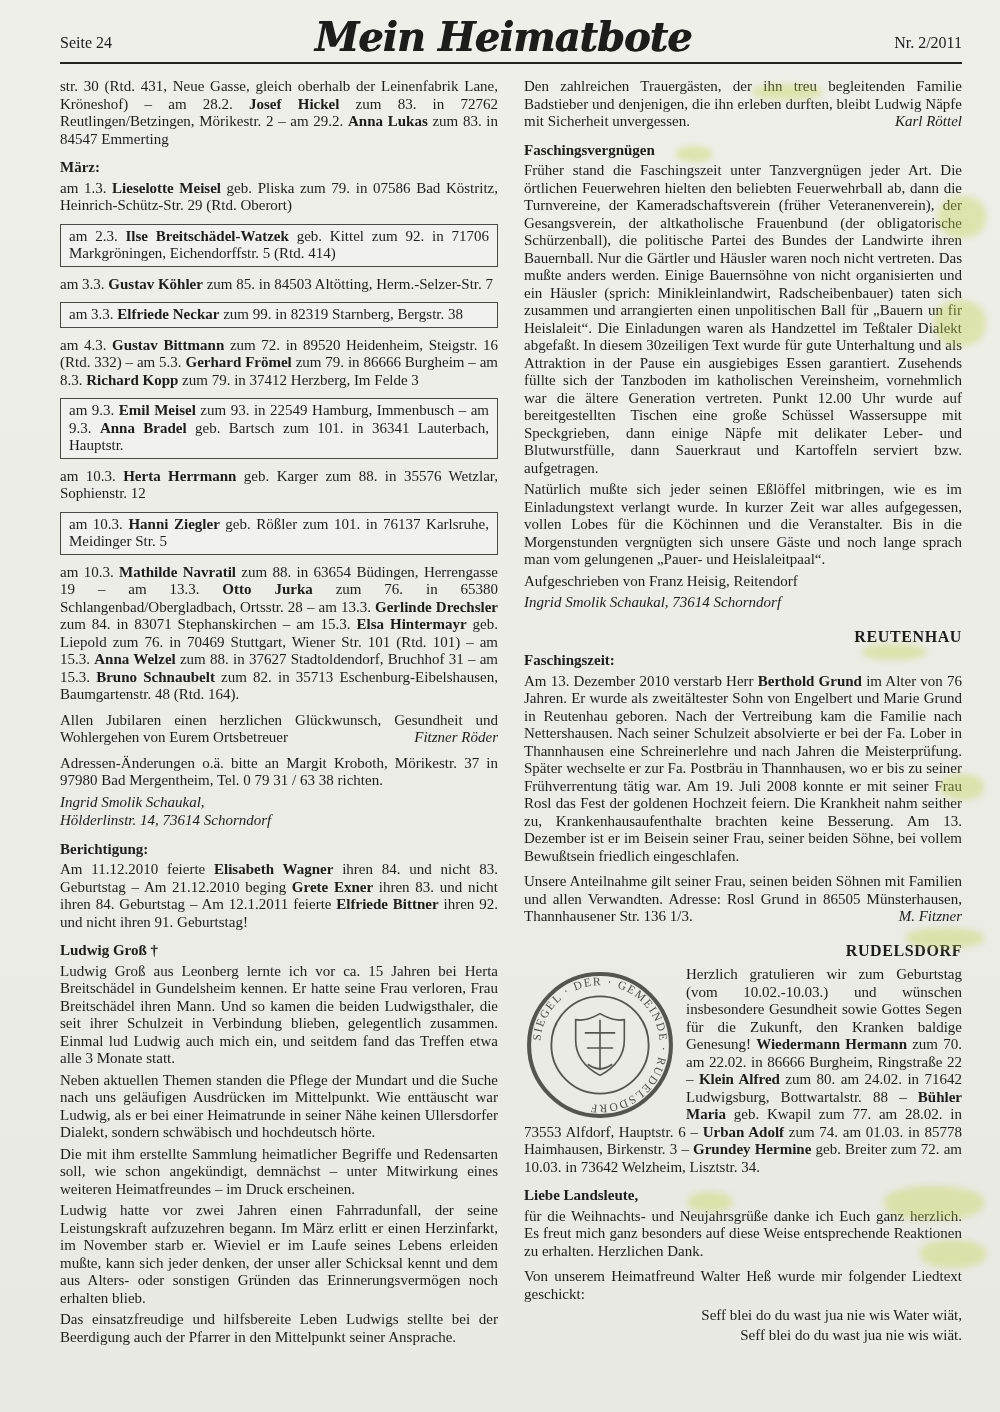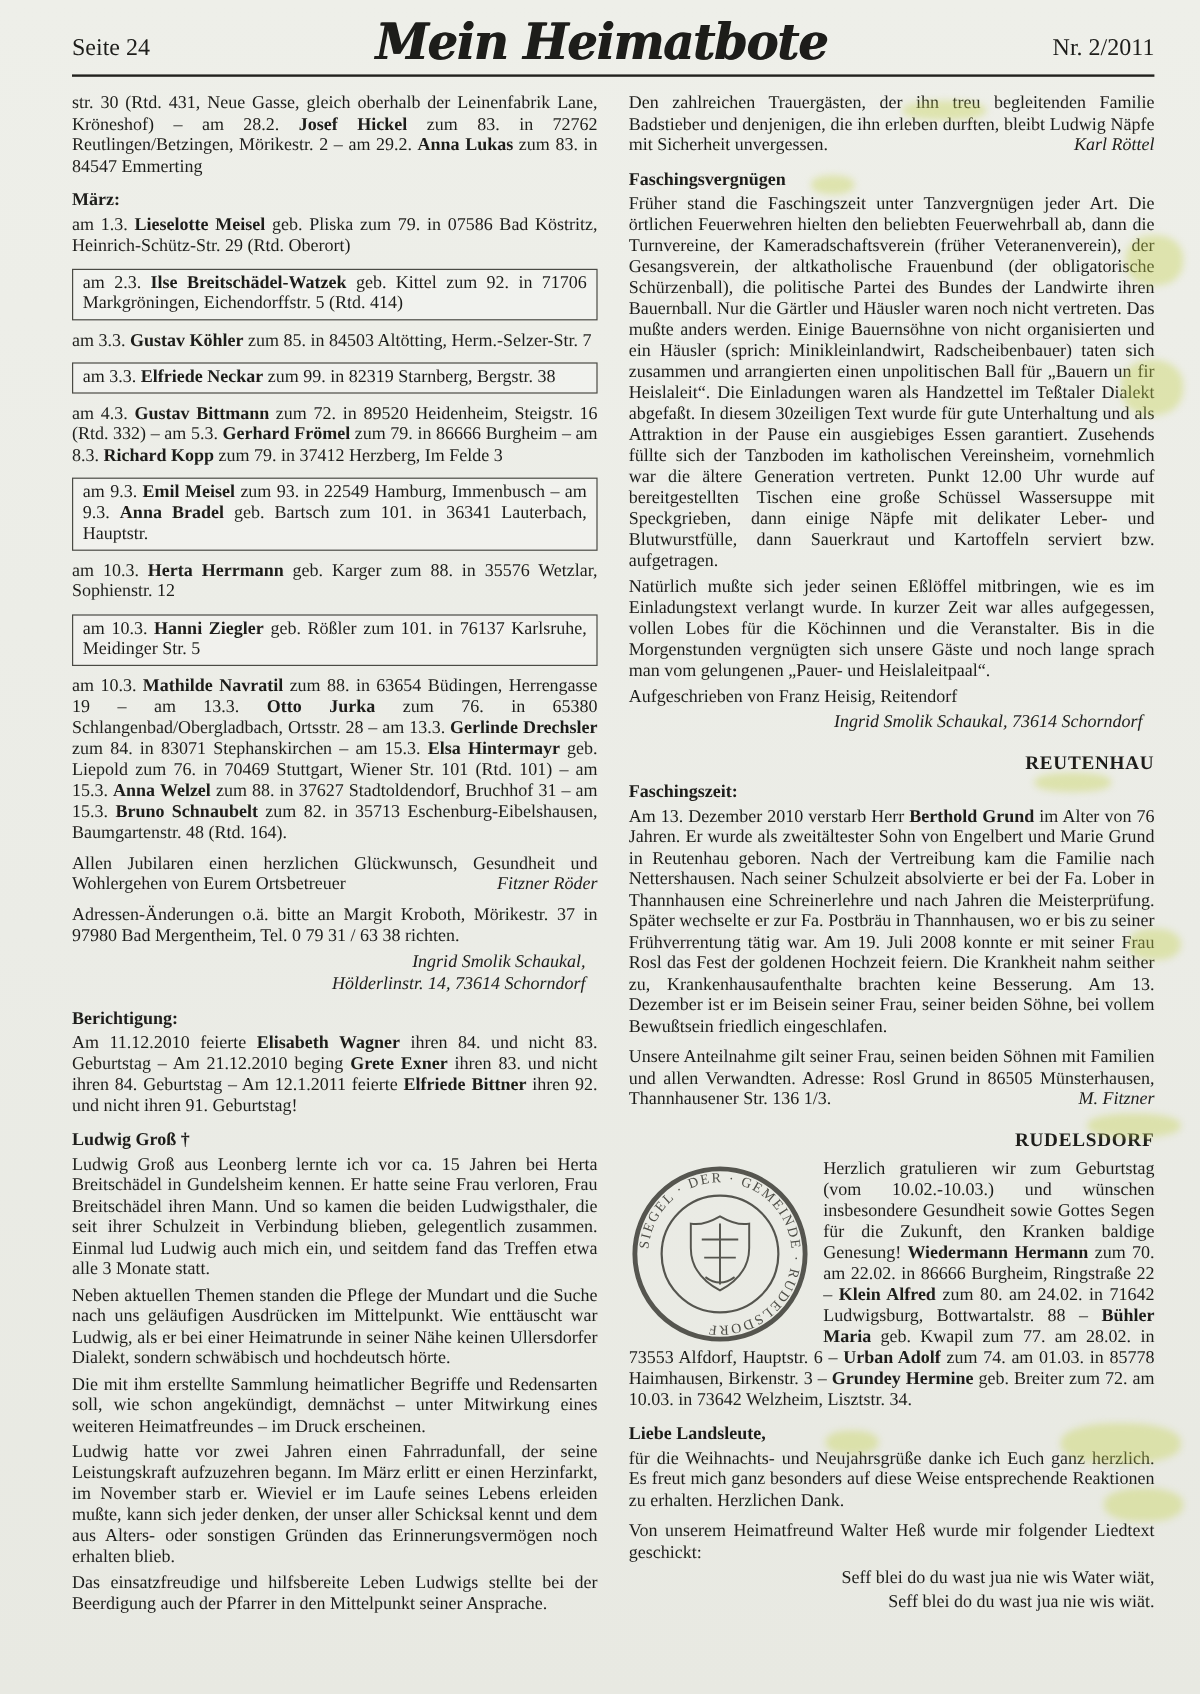--- a/index.html
+++ b/index.html
@@ -13,21 +13,21 @@
     box-sizing:border-box;
     padding:16px 38px 20px 60px;
     overflow:hidden;
   }
   
   .page-header {
     display:flex; align-items:flex-end; justify-content:space-between;
     border-bottom:2px solid #22221e;
     padding:0 0 6px 0; margin-bottom:14px;
   }
-  .side-label { font-size:20px; padding-bottom:4px; }
+  .side-label { font-size:16px; padding-bottom:4px; }
   .masthead {
     font-family:"DejaVu Serif",serif;
     font-size:40px; font-weight:bold; font-style:italic;
     letter-spacing:-1px; line-height:1;
     text-shadow:0.7px 0 #1d1d1a;
     transform:scaleY(1.04);
   }
   
   .cols { display:flex; gap:26px; }
   .col { width:438px; font-size:15px; line-height:17.5px; }
@@ -36,21 +36,21 @@
   .tight { margin-bottom:4px; }
   .subhead { font-weight:bold; margin:11px 0 3px 0; }
   .chead { text-align:right; font-weight:bold; font-size:16px; letter-spacing:0.6px; margin:16px 0 7px 0; }
   .boxed {
     border:1px solid #4a4a44;
     padding:3px 8px; margin:9px 0;
     text-align:justify;
     background:rgba(255,255,255,0.25);
   }
   .boxed::after { content:""; display:block; clear:both; }
-  .sigright { text-align:right; font-style:italic; margin:1px 10px 9px 0; }
+  .sigright { font-style:italic; margin:1px 0 9px 0; }
   .songline { text-align:right; margin:2px 0; }
   .sig { float:right; font-style:italic; }
   b { font-weight:bold; }
   
   .seal { float:left; width:152px; height:152px; margin:3px 10px 2px 0; }
   
   .artifacts { position:absolute; inset:0; pointer-events:none; }
   .blob {
     position:absolute;
     background:rgba(198,210,78,0.38);

